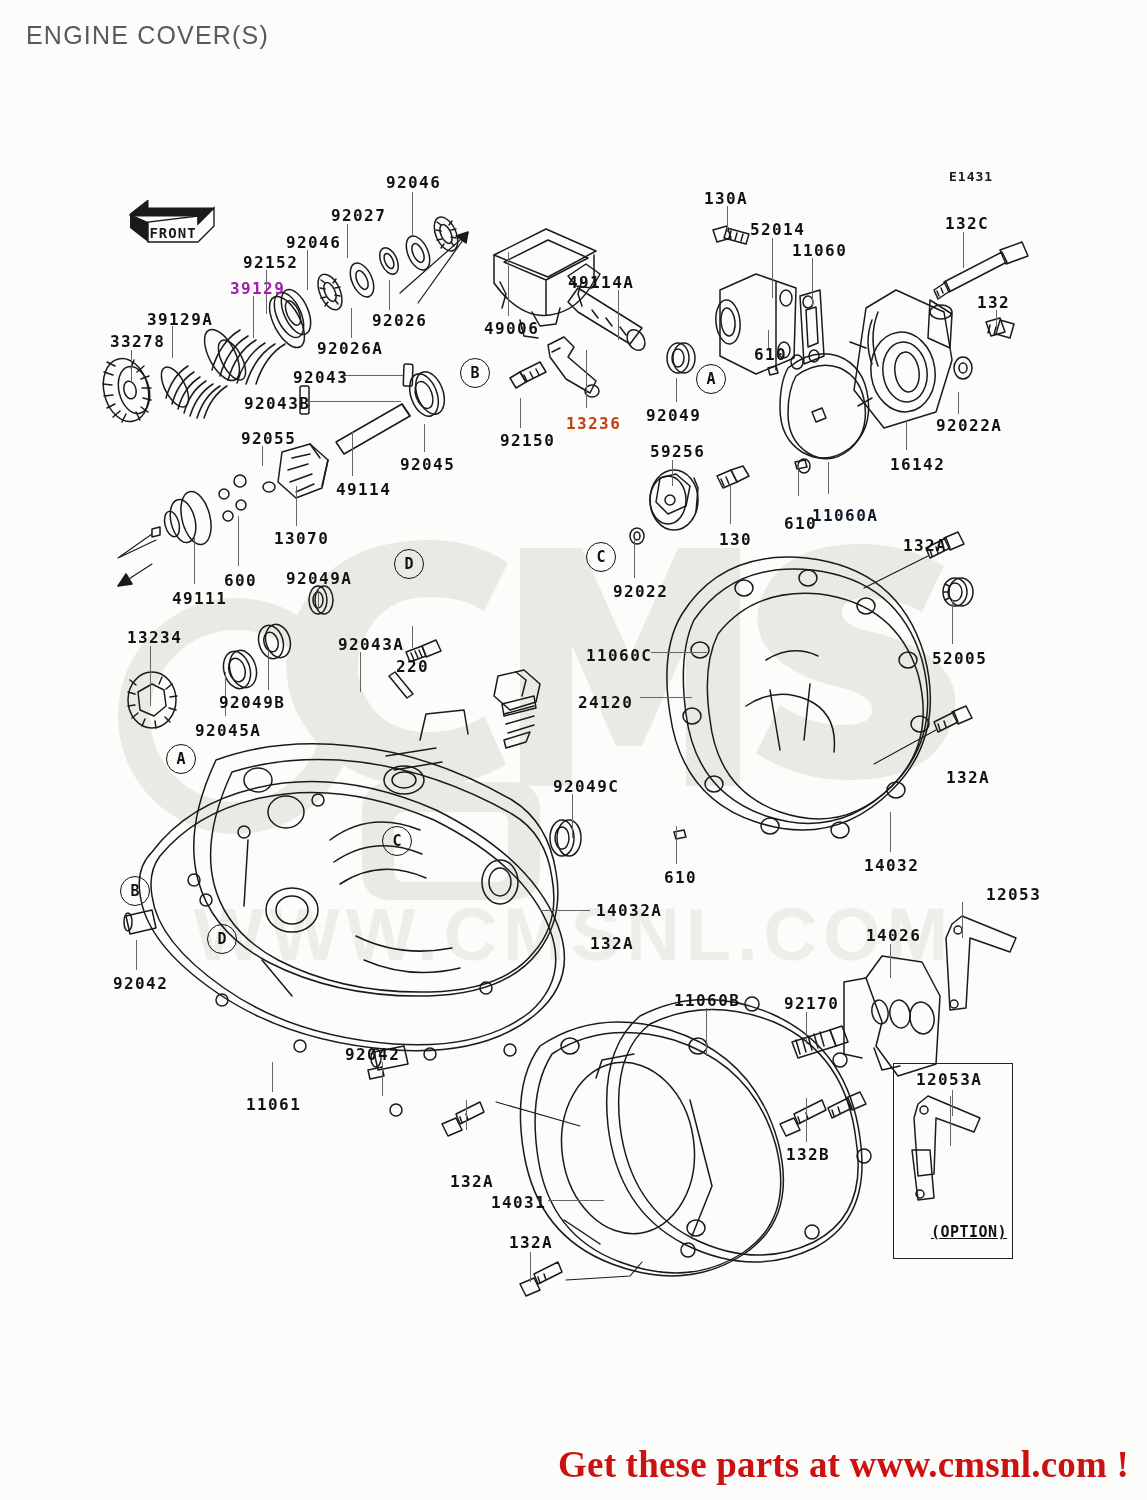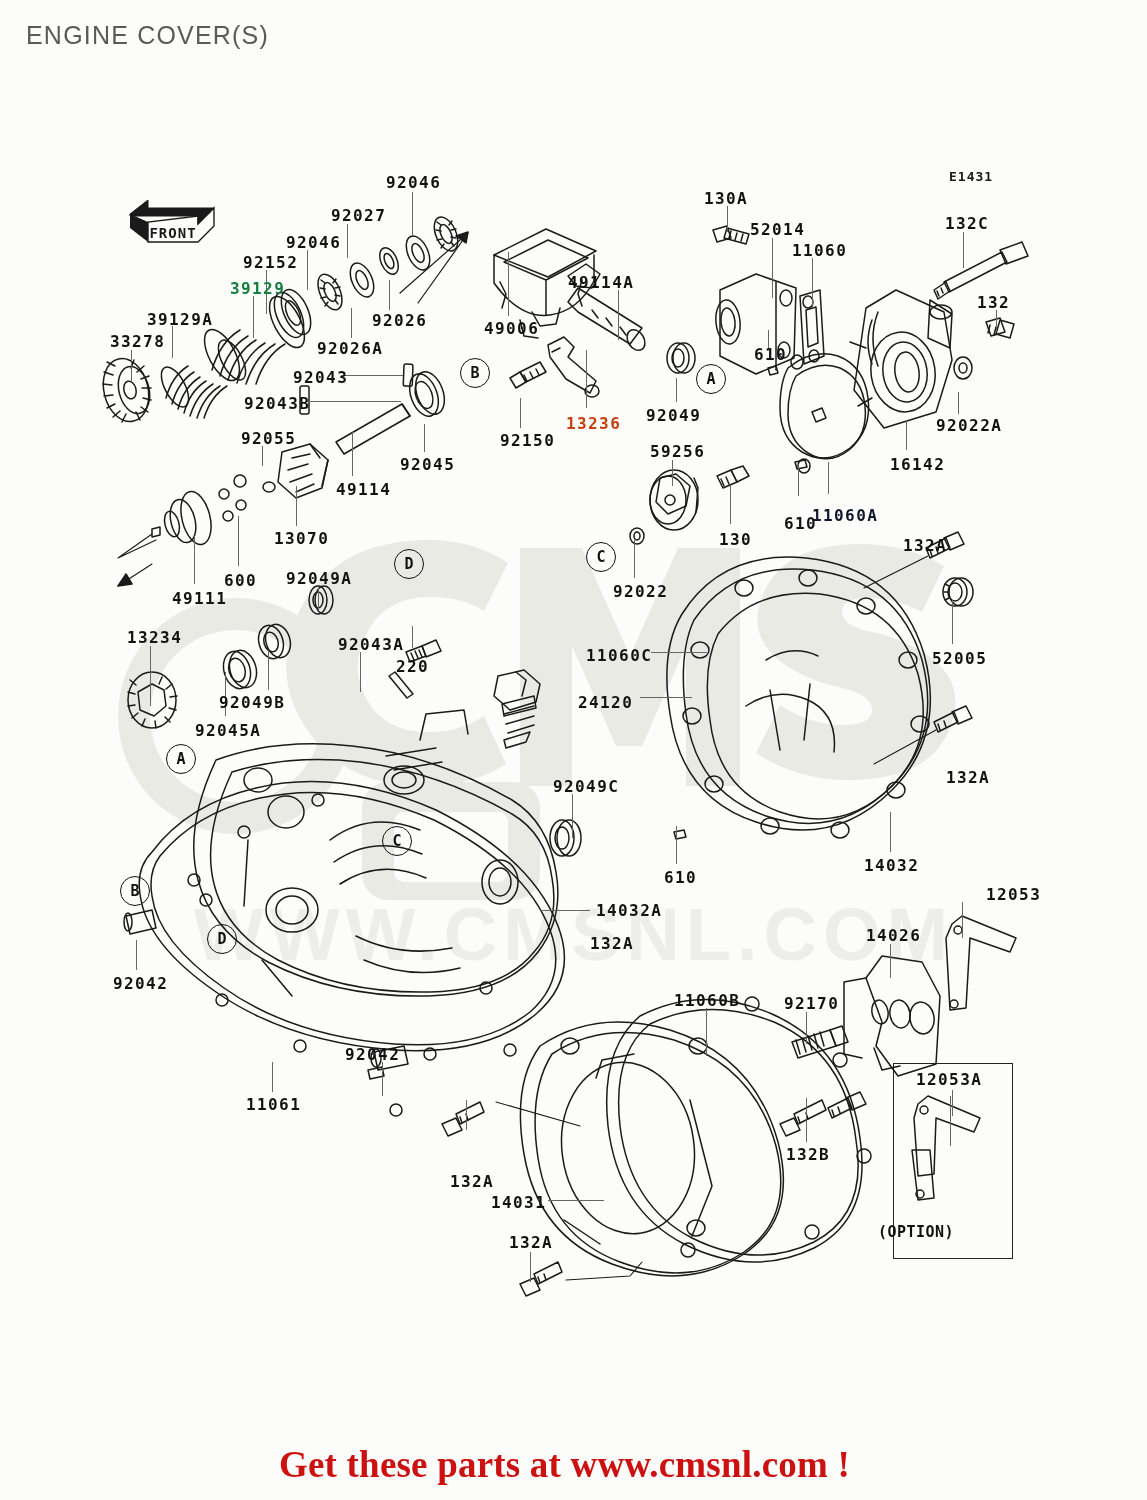--- a/index.html
+++ b/index.html
@@ -74,28 +74,29 @@
   
   #option-box{
     position:absolute;
     left:893px; top:1063px;
     width:118px; height:194px;
     border:1.5px solid #222;
     background:transparent;
   }
   #option-label{
     position:absolute;
-    left:865px; top:1223px;
+    left:918px; top:1223px;
     width:102px;
     text-align:center;
     font-family:"DejaVu Sans Mono", monospace;
     font-size:15px;
     font-weight:700;
     letter-spacing:0.5px;
     color:#111;
+    text-decoration:underline;
   }
   
   #watermark{
     position:absolute;
     left:0; top:520px;
     width:1147px; height:480px;
     pointer-events:none;
     z-index:0;
   }
   
@@ -104,21 +105,21 @@
     left:0;top:0;
     width:1147px;height:1500px;
     z-index:1;
   }
   #labels-layer{ position:absolute; left:0; top:0; width:1147px; height:1500px; z-index:3;}
   
   #footer{
     position:absolute;
     left:0; top:1443px;
     width:1129px;
-    text-align:center;
+    text-align:right;
     font-family:"Liberation Serif", serif;
     font-size:37px;
     font-weight:700;
     letter-spacing:0.2px;
   }
 </style>
 </head>
 <body>
 
 <div id="page" style="background: rgb(252, 253, 250);">
@@ -668,21 +669,21 @@
       <div class="lbl" style="left: 386px; top: 175px; color: rgb(18, 18, 18);">92046</div>
       <div class="lbl" style="left: 331px; top: 208px; color: rgb(18, 18, 18);">92027</div>
       <div class="lbl" style="left: 704px; top: 191px; color: rgb(18, 18, 18);">130A</div>
       <div class="lbl" style="left: 750px; top: 222px; color: rgb(18, 18, 18);">52014</div>
       <div class="lbl" style="left: 945px; top: 216px; color: rgb(18, 18, 18);">132C</div>
       <div class="lbl" style="left: 792px; top: 243px; color: rgb(18, 18, 18);">11060</div>
       <div class="lbl" style="left: 286px; top: 235px; color: rgb(18, 18, 18);">92046</div>
       <div class="lbl" style="left: 243px; top: 255px; color: rgb(18, 18, 18);">92152</div>
       <div class="lbl" style="left: 568px; top: 275px; color: rgb(18, 18, 18);">49114A</div>
       <div class="lbl" style="left: 977px; top: 295px; color: rgb(18, 18, 18);">132</div>
-      <div class="lbl" style="left: 230px; top: 281px; color: #15803d;">39129</div>
+      <div class="lbl" style="left: 230px; top: 281px; color: #a21caf;">39129</div>
       <div class="lbl" style="left: 372px; top: 313px; color: rgb(18, 18, 18);">92026</div>
       <div class="lbl" style="left: 147px; top: 312px; color: rgb(18, 18, 18);">39129A</div>
       <div class="lbl" style="left: 484px; top: 321px; color: rgb(18, 18, 18);">49006</div>
       <div class="lbl" style="left: 754px; top: 347px; color: rgb(18, 18, 18);">610</div>
       <div class="lbl" style="left: 110px; top: 334px; color: rgb(18, 18, 18);">33278</div>
       <div class="lbl" style="left: 317px; top: 341px; color: rgb(18, 18, 18);">92026A</div>
       <div class="lbl" style="left: 936px; top: 418px; color: rgb(18, 18, 18);">92022A</div>
       <div class="lbl" style="left: 293px; top: 370px; color: rgb(18, 18, 18);">92043</div>
       <div class="lbl" style="left: 244px; top: 396px; color: rgb(18, 18, 18);">92043B</div>
       <div class="lbl" style="left: 566px; top: 416px; color: #c2410c;">13236</div>

